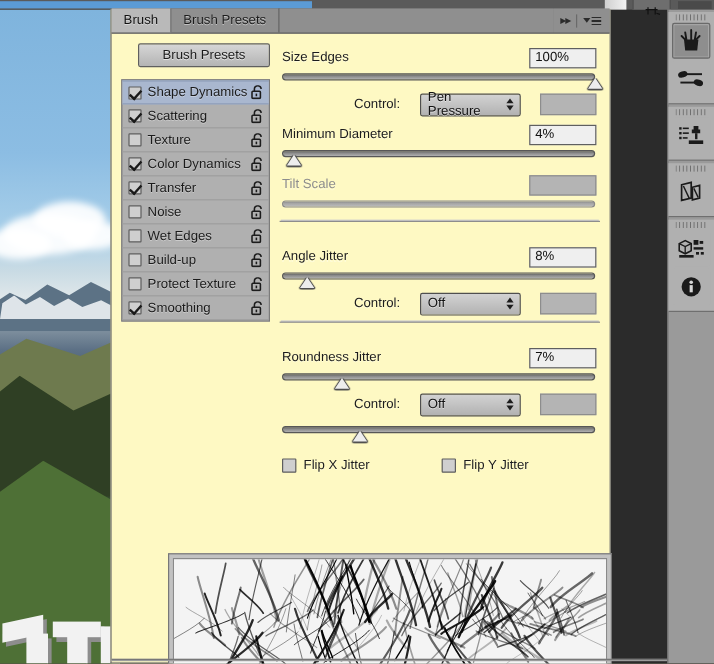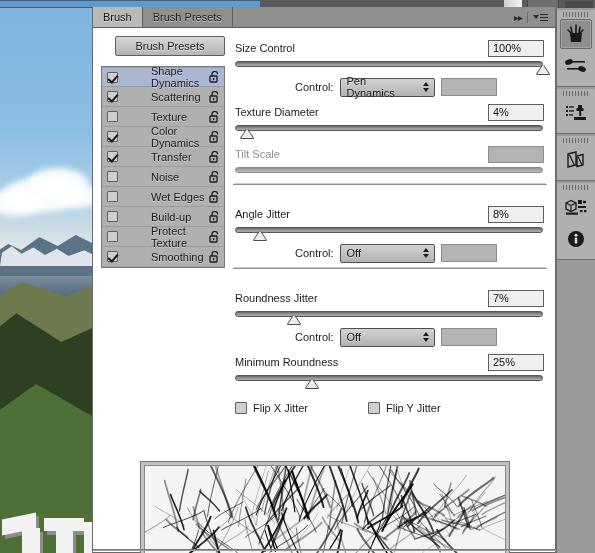--- a/index.html
+++ b/index.html
@@ -121,22 +121,22 @@
     background: #b0b0b0; border: 1px solid transparent; border-radius: 2px;
   }
   .dock-btn.sel {
     background: #8e8e8e; border: 1px solid #6a6a6a;
     box-shadow: inset 0 0 0 1px #a5a5a5;
   }
 
   
   .panel {
     position: absolute; left: 92px; top: 8px;
-    width: 464px; height: 545px;
-    background: #ffffff;
+    width: 417px; height: 545px;
+    background: #fef9c3;
     border: 1px solid #6b6b6b;
     border-top: none;
   }
   .tabbar {
     position: relative; height: 20px;
     background: #767676;
     border-bottom: 1px solid #5e5e5e;
     display: flex; align-items: flex-end;
   }
   .tab {
@@ -203,21 +203,21 @@
   .cb {
     width: 11px; height: 11px; margin-right: 5px; flex: 0 0 11px;
     background: #cfcfcf; border: 1px solid #5e5e5e; border-radius: 1px;
     position: relative;
   }
   .cb.on::after {
     content: ""; position: absolute; left: 2px; top: 0px;
     width: 4px; height: 8px; border: solid #1a1a1a;
     border-width: 0 2px 2px 0; transform: rotate(42deg);
   }
-  .opt-label { flex: 1; text-shadow: 0 1px 0 rgba(255,255,255,0.35); margin-left: 28px; }
+  .opt-label { flex: 1; text-shadow: 0 1px 0 rgba(255,255,255,0.35); }
   .lock { width: 11px; height: 12px; flex: 0 0 11px; }
 
   
   .rightcol {
     position: absolute; left: 140px; top: 0; right: 0; height: 429px;
     padding: 6px 8px 0 0;
   }
   .sec { padding: 4px 0 0 0; }
   .sec.divided { border-top: 1px solid #8d8d8d; box-shadow: 0 -2px 0 -1px #cdcdcd; margin-top: 4px; padding-top: 19px; }
   .row {
@@ -245,21 +245,21 @@
   .slider .track.disabled {
     background: linear-gradient(to bottom, #8e8e8e, #a6a6a6 40%, #bcbcbc);
     border-color: #8a8a8a;
   }
   .slider .thumb {
     position: absolute; top: 5px; width: 0; height: 0;
     border-left: 6px solid transparent; border-right: 6px solid transparent;
     border-bottom: 9px solid #ededed;
     filter: drop-shadow(0 1px 0 #4d4d4d) drop-shadow(1px 0 0 #4d4d4d) drop-shadow(-1px 0 0 #4d4d4d);
   }
-  .ctrlrow { display: flex; align-items: center; height: 22px; padding: 0 3px 0 0; gap: 6px; }
+  .ctrlrow { display: flex; align-items: center; height: 22px; padding: 0 3px 0 0; gap: 16px; }
   .ctrlrow .lbl { font-size: 11px; color: #1c1c1c; text-shadow: 0 1px 0 rgba(255,255,255,0.4); }
   .select {
     position: relative; width: 95px; height: 19px; padding: 0 18px 0 6px;
     display: flex; align-items: center;
     font-size: 11px; color: #121212;
     background: linear-gradient(to bottom, #d2d2d2, #b2b2b2);
     border: 1px solid #4f4f4f; border-radius: 2px;
     text-shadow: 0 1px 0 rgba(255,255,255,0.5);
   }
   .select .arrows {
@@ -456,46 +456,46 @@
                   </svg></span>
               </div>
             </div>
         </div>
       </div>
 
       <div class="rightcol">
 
         <div class="sec">
           <div class="row">
-            <span class="lbl">Size Control</span>
+            <span class="lbl">Size Edges</span>
             <span class="spacer"></span>
             <div class="numfield">
               <span>100%</span>
             </div>
           </div>
           <div class="slider">
             <div class="track"></div>
             <div class="thumb" style="left: calc(100% - 6px);"></div>
           </div>
           <div class="ctrlrow" style="padding-left:62px">
             <span class="lbl">Control:</span>
             <div class="select">
-              <span>Pen Dynamics</span>
+              <span>Pen Pressure</span>
               <span class="arrows">
                   <span class="up"></span>
                   <span class="dn"></span>
                 </span>
             </div>
             <div class="ghostbox"></div>
           </div>
         </div>
 
         <div class="sec">
           <div class="row">
-            <span class="lbl">Texture Diameter</span>
+            <span class="lbl">Minimum Diameter</span>
             <span class="spacer"></span>
             <div class="numfield">
               <span>4%</span>
             </div>
           </div>
           <div class="slider">
             <div class="track"></div>
             <div class="thumb" style="left: calc(4% - 6px);"></div>
           </div>
         </div>
@@ -557,27 +557,20 @@
               <span class="arrows">
                   <span class="up"></span>
                   <span class="dn"></span>
                 </span>
             </div>
             <div class="ghostbox"></div>
           </div>
         </div>
 
         <div class="sec">
-          <div class="row">
-            <span class="lbl">Minimum Roundness</span>
-            <span class="spacer"></span>
-            <div class="numfield">
-              <span>25%</span>
-            </div>
-          </div>
           <div class="slider">
             <div class="track"></div>
             <div class="thumb" style="left: calc(25% - 6px);"></div>
           </div>
         </div>
 
         <div class="sec" style="padding-top:8px">
           <div class="checkrow">
             <span class="cb2"></span>
             <span class="ctext">Flip X Jitter</span>

